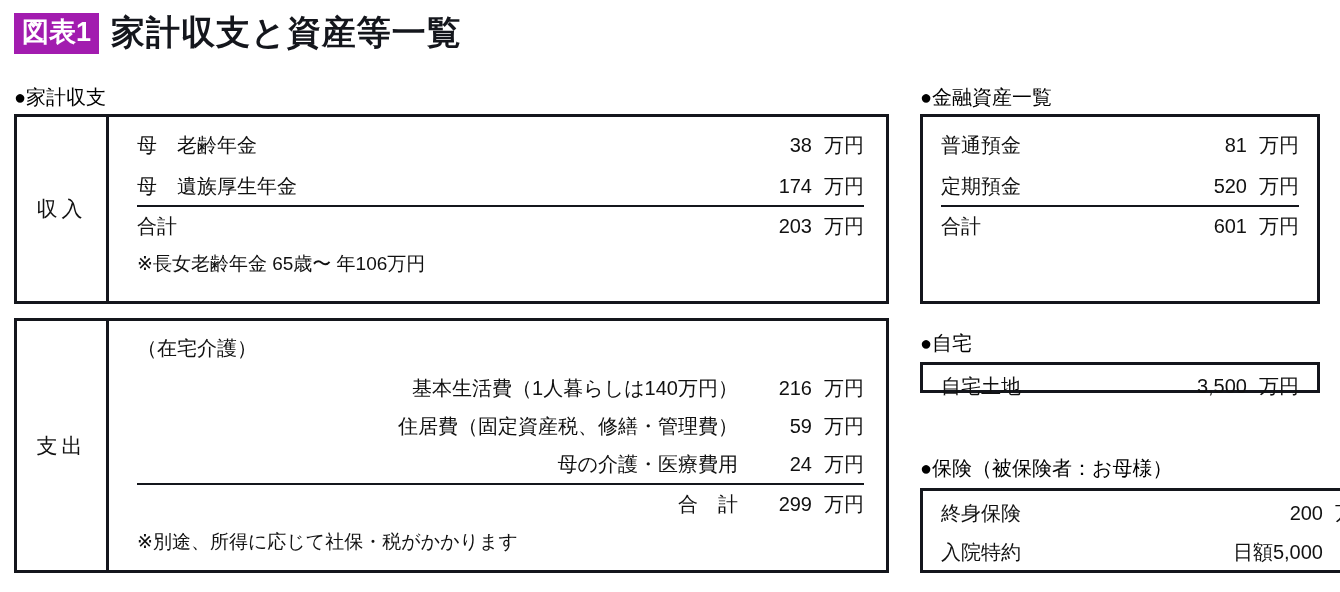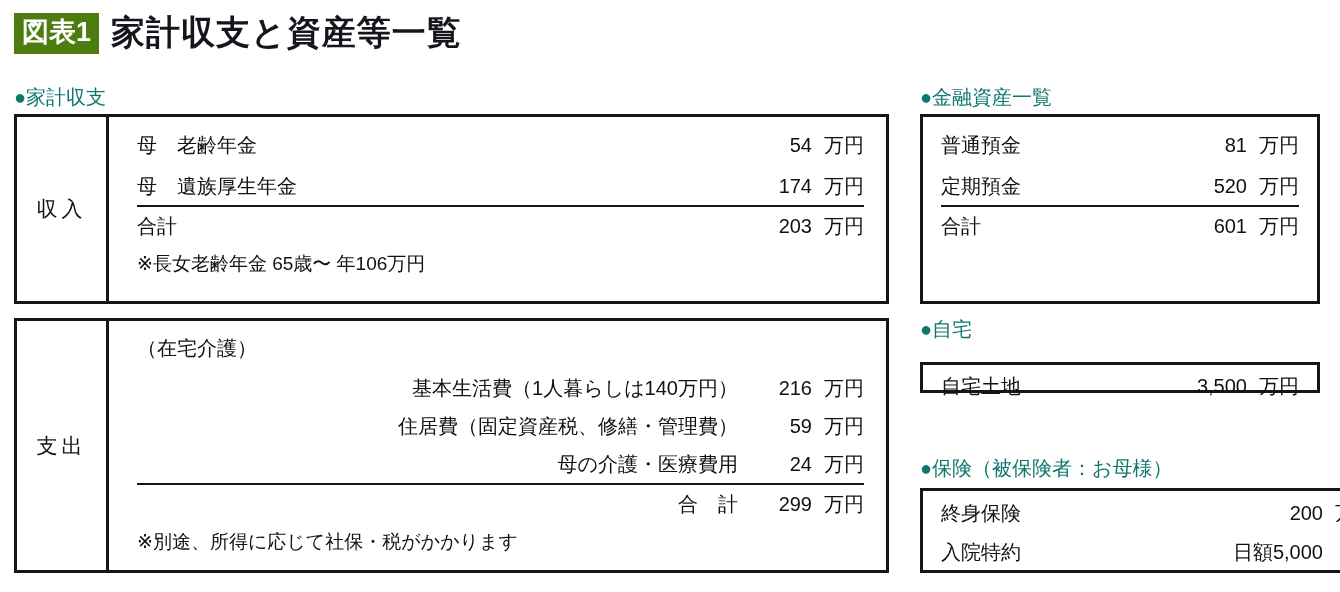--- a/index.html
+++ b/index.html
@@ -24,42 +24,42 @@
   
   .title-row {
     position: absolute;
     left: 14px;
     top: 10px;
     display: flex;
     align-items: center;
     gap: 12px;
   }
   .title-badge {
-    background: #4d7c0f;
+    background: #a21caf;
     color: #ffffff;
     font-size: 27px;
     font-weight: bold;
     line-height: 1;
     padding: 6px 8px 8px 8px;
     letter-spacing: 0px;
     white-space: nowrap;
   }
   .title-text {
     font-size: 34px;
     font-weight: bold;
     color: #14161c;
     letter-spacing: 1px;
     white-space: nowrap;
   }
 
   
   .sec-head {
     position: absolute;
     font-size: 20px;
-    color: #0f766e;
+    color: #000000;
     white-space: nowrap;
   }
 
   
   .box {
     position: absolute;
     border: 3px solid #14161c;
     box-sizing: border-box;
     background: #ffffff;
   }
@@ -151,21 +151,21 @@
   </div>
 
   <div class="sec-head" style="left:14px; top:84px;">●家計収支</div>
 
   <div class="box" style="left:14px; top:114px; width:875px; height:190px;">
     <div class="lbl-cell">収入</div>
     <div class="rows">
       <div class="row" style="height:44px; padding-top:6px;">
         <span class="lab">母　老齢年金</span>
         <span class="spacer"></span>
-        <span class="num">54</span>
+        <span class="num">38</span>
         <span class="unit">万円</span>
       </div>
       <div class="row">
         <span class="lab">母　遺族厚生年金</span>
         <span class="spacer"></span>
         <span class="num">174</span>
         <span class="unit">万円</span>
       </div>
       <div class="rule"></div>
       <div class="row">
@@ -232,21 +232,21 @@
       <div class="rule"></div>
       <div class="rrow">
         <span class="lab">合計</span>
         <span class="spacer"></span>
         <span class="num">601</span>
         <span class="unit">万円</span>
       </div>
     </div>
   </div>
 
-  <div class="sec-head" style="left:920px; top:316px;">●自宅</div>
+  <div class="sec-head" style="left:920px; top:330px;">●自宅</div>
 
   <div class="box" style="left:920px; top:362px; width:400px; height:31px;">
     <div class="rrows">
       <div class="rrow" style="height:42px;">
         <span class="lab">自宅土地</span>
         <span class="spacer"></span>
         <span class="num">3,500</span>
         <span class="unit">万円</span>
       </div>
     </div>

